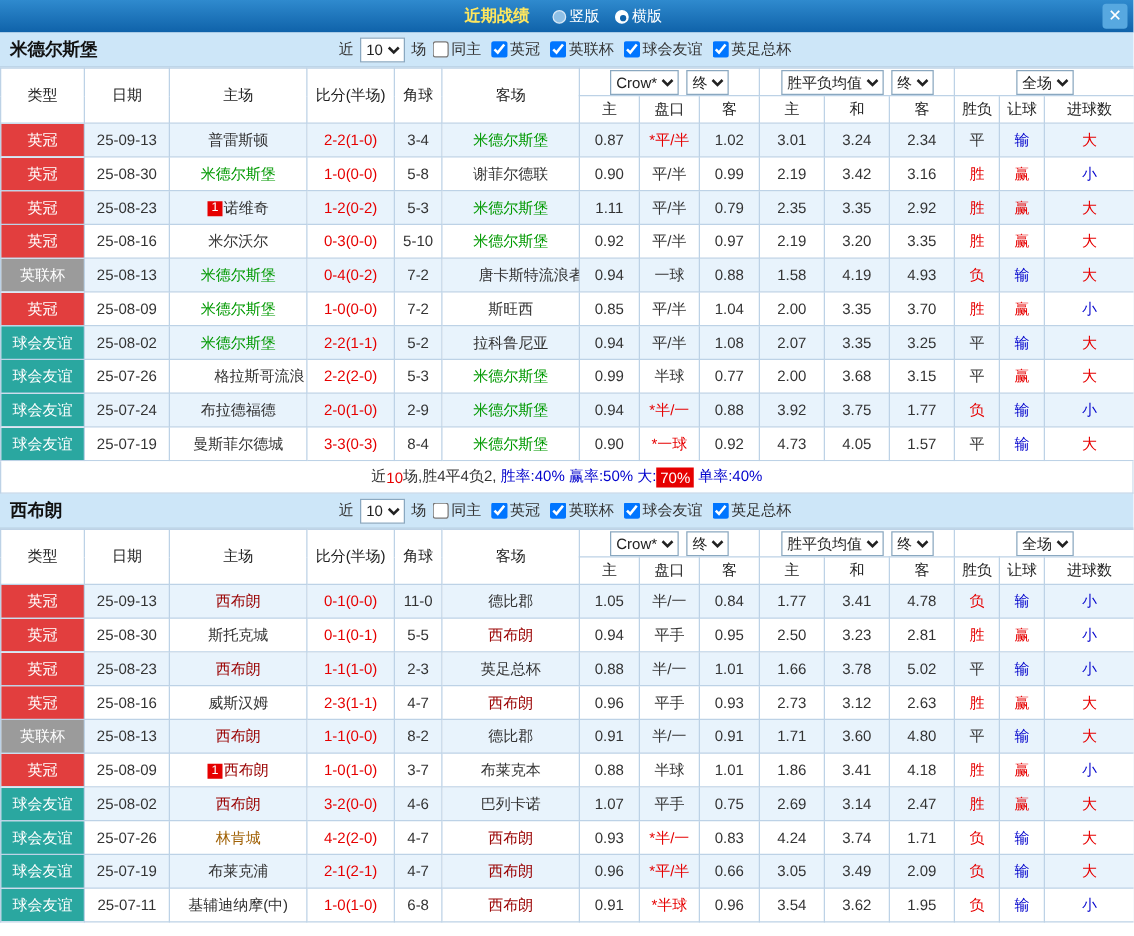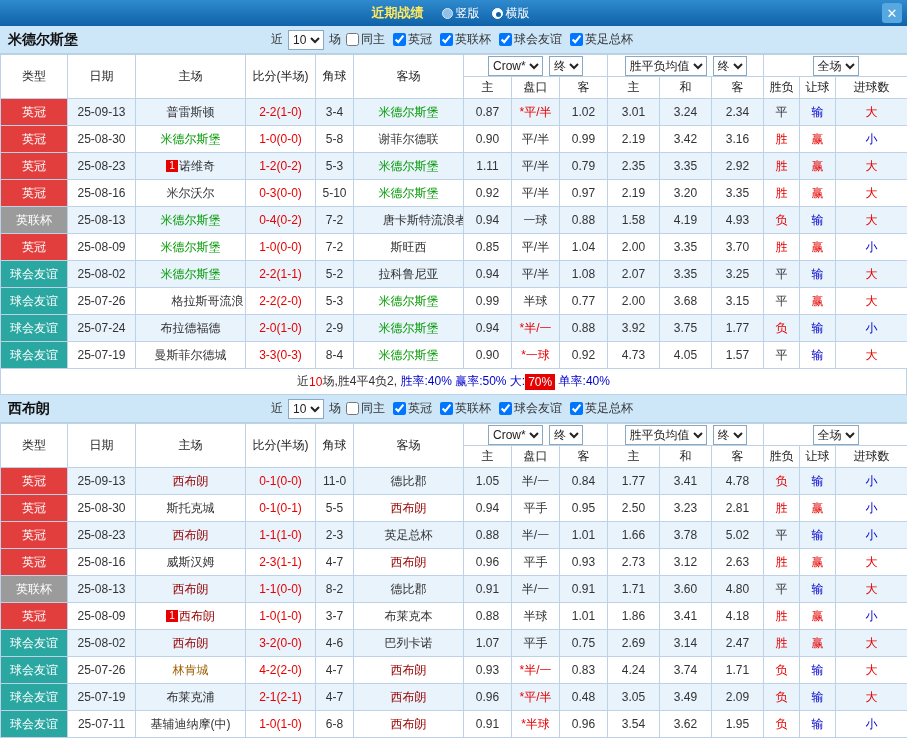--- a/index.html
+++ b/index.html
@@ -548,21 +548,21 @@
           </tr>
           <tr class="odd">
             <td class="type-cell" style="background: rgb(42, 167, 160);">球会友谊</td>
             <td class="date-cell">25-07-19</td>
             <td class="team-cell"><span style="color: rgb(51, 51, 51);">布莱克浦</span></td>
             <td class="score-cell">2-1(2-1)</td>
             <td>4-7</td>
             <td class="team-cell"><span style="color: rgb(153, 0, 0);">西布朗</span></td>
             <td>0.96</td>
             <td style="color: rgb(230, 0, 0);">*平/半</td>
-            <td>0.48</td>
+            <td>0.66</td>
             <td>3.05</td>
             <td>3.49</td>
             <td>2.09</td>
             <td style="color: rgb(230, 0, 0);">负</td>
             <td style="color: rgb(0, 0, 204);">输</td>
             <td style="color: rgb(230, 0, 0);">大</td>
           </tr>
           <tr class="even">
             <td class="type-cell" style="background: rgb(42, 167, 160);">球会友谊</td>
             <td class="date-cell">25-07-11</td>

